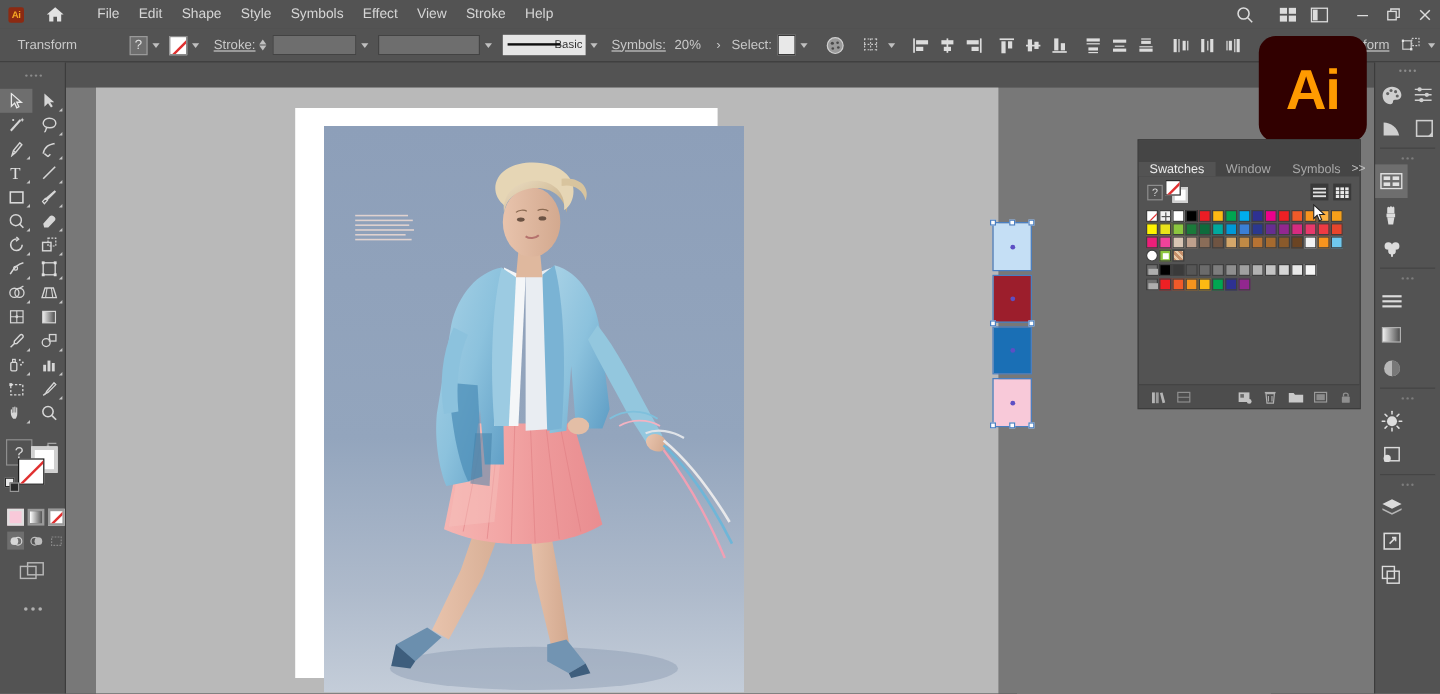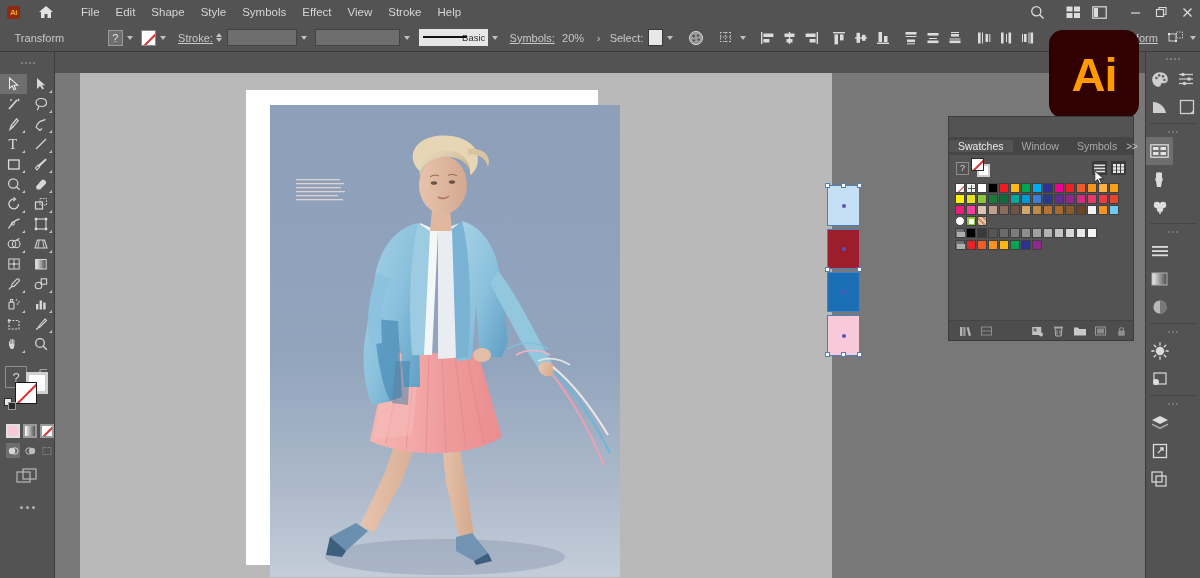--- a/index.html
+++ b/index.html
@@ -275,22 +275,22 @@
     letter-spacing: -1px; line-height: 1;
   }
 
   
   .swpanel {
     position: absolute; left: 948px; top: 116px;
     width: 186px; height: 225px;
     background: #535353; border: 1px solid #3c3c3c;
   }
   .sw-tabs {
-    height: 18px; background: #454545;
-    display: flex; align-items: center; margin-top: 20px;
+    height: 30px; background: #454545;
+    display: flex; align-items: flex-end;
   }
   .sw-tab {
     padding: 0 9px; display: flex; align-items: center;
     font-size: 10.5px; color: #a8a8a8;
   }
   .sw-tab.active { background: #535353; color: #ececec; }
   .sw-tabs-right {
     margin-left: auto; display: flex; align-items: center;
     gap: 3px; padding-right: 6px; color: #c3c3c3; font-size: 10px;
   }

